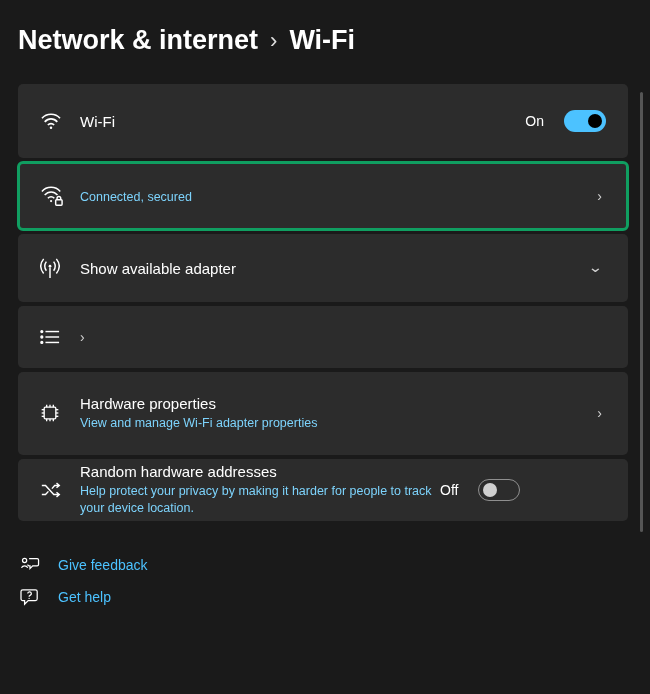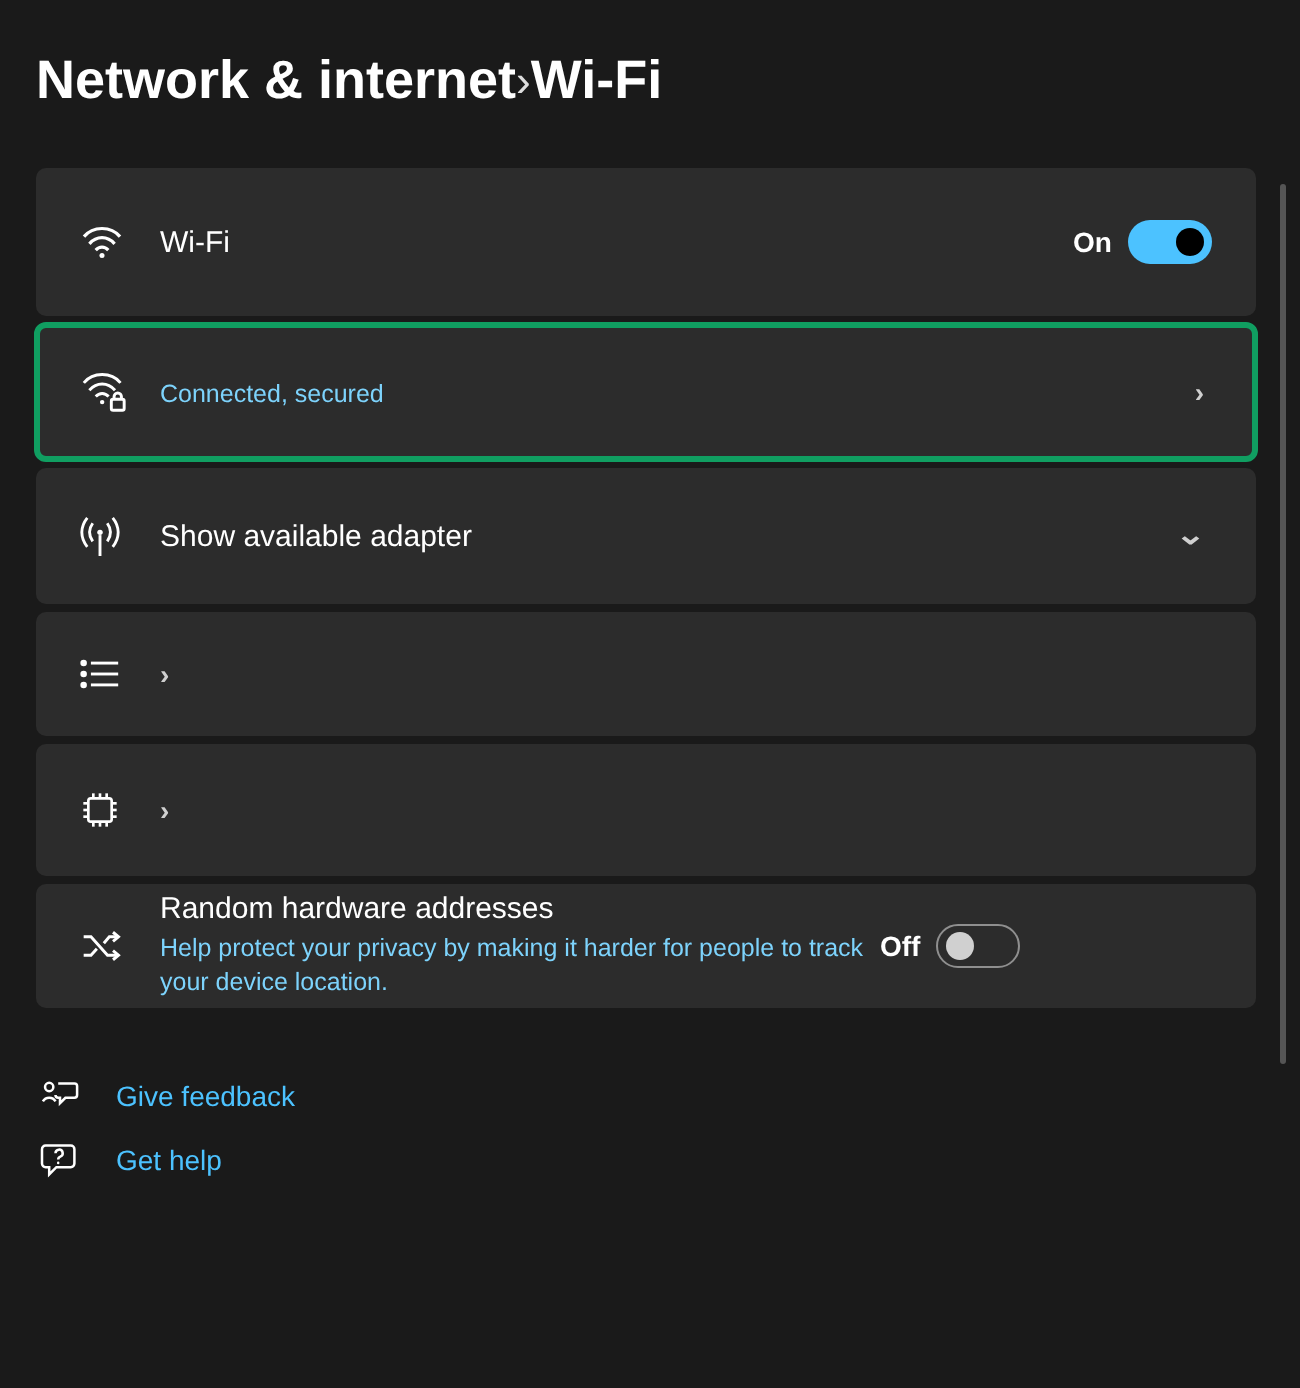--- a/index.html
+++ b/index.html
@@ -9,20 +9,21 @@
       background: #1a1a1a;
       font-family: "Segoe UI", -apple-system, sans-serif;
       color: #ffffff;
       padding: 25px 22px 10px 18px;
       position: relative;
       overflow: hidden;
     }
     .breadcrumb {
       display: flex;
       align-items: center;
+      gap: 12px;
       font-size: 27px;
       font-weight: 600;
       margin-bottom: 28px;
     }
     .breadcrumb .chev { font-size: 22px; font-weight: 400; opacity: 0.85; }
     .card {
       background: #2c2c2c;
       border-radius: 5px;
       display: flex;
       align-items: center;
@@ -42,23 +43,22 @@
       align-items: center;
       justify-content: flex-start;
       flex-shrink: 0;
     }
     .card .text-slot { flex: 1; min-width: 0; }
     .card .title { font-size: 15px; color: #ffffff; }
     .card .subtitle { font-size: 12.5px; color: #7dd3fc; margin-top: 3px; line-height: 1.35; }
     .card .trailing {
       display: flex;
       align-items: center;
-      gap: 8px;
+      gap: 20px;
       flex-shrink: 0;
-      font-weight: bold;
     }
     .state-label { font-size: 14px; color: #ffffff; }
     .toggle {
       width: 42px; height: 22px; border-radius: 11px;
       position: relative;
     }
     .toggle.on { background: #4cc2ff; }
     .toggle.off { background: transparent; border: 1px solid #8f8f8f; }
     .toggle .knob { position: absolute; width: 14px; height: 14px; border-radius: 50%; top: 4px; }
     .toggle.on .knob { background: #000; right: 4px; }
@@ -172,20 +172,24 @@
         <line x1="12" y1="19" x2="12" y2="22"></line>
         <line x1="16" y1="19" x2="16" y2="22"></line>
       <line x1="2" y1="8" x2="5" y2="8"></line>
         <line x1="2" y1="12" x2="5" y2="12"></line>
         <line x1="2" y1="16" x2="5" y2="16"></line>
       <line x1="19" y1="8" x2="22" y2="8"></line>
         <line x1="19" y1="12" x2="22" y2="12"></line>
         <line x1="19" y1="16" x2="22" y2="16"></line>
     </svg>
   </div>
+  <div class="text-slot">
+    <div class="title">Hardware properties</div>
+    <div class="subtitle">View and manage Wi-Fi adapter properties</div>
+  </div>
   <div class="trailing">
     <span class="chevron">›</span>
   </div>
 </div>
 
 <div class="card" style="padding:4px 22px;">
   <div class="icon-slot">
     <svg width="22" height="18" viewBox="0 0 24 18" fill="none" stroke="#fff" stroke-width="1.6">
       <path d="M2 4 h4 l9 10 h5"></path>
       <path d="M2 14 h4 l3.2 -3.5"></path>

